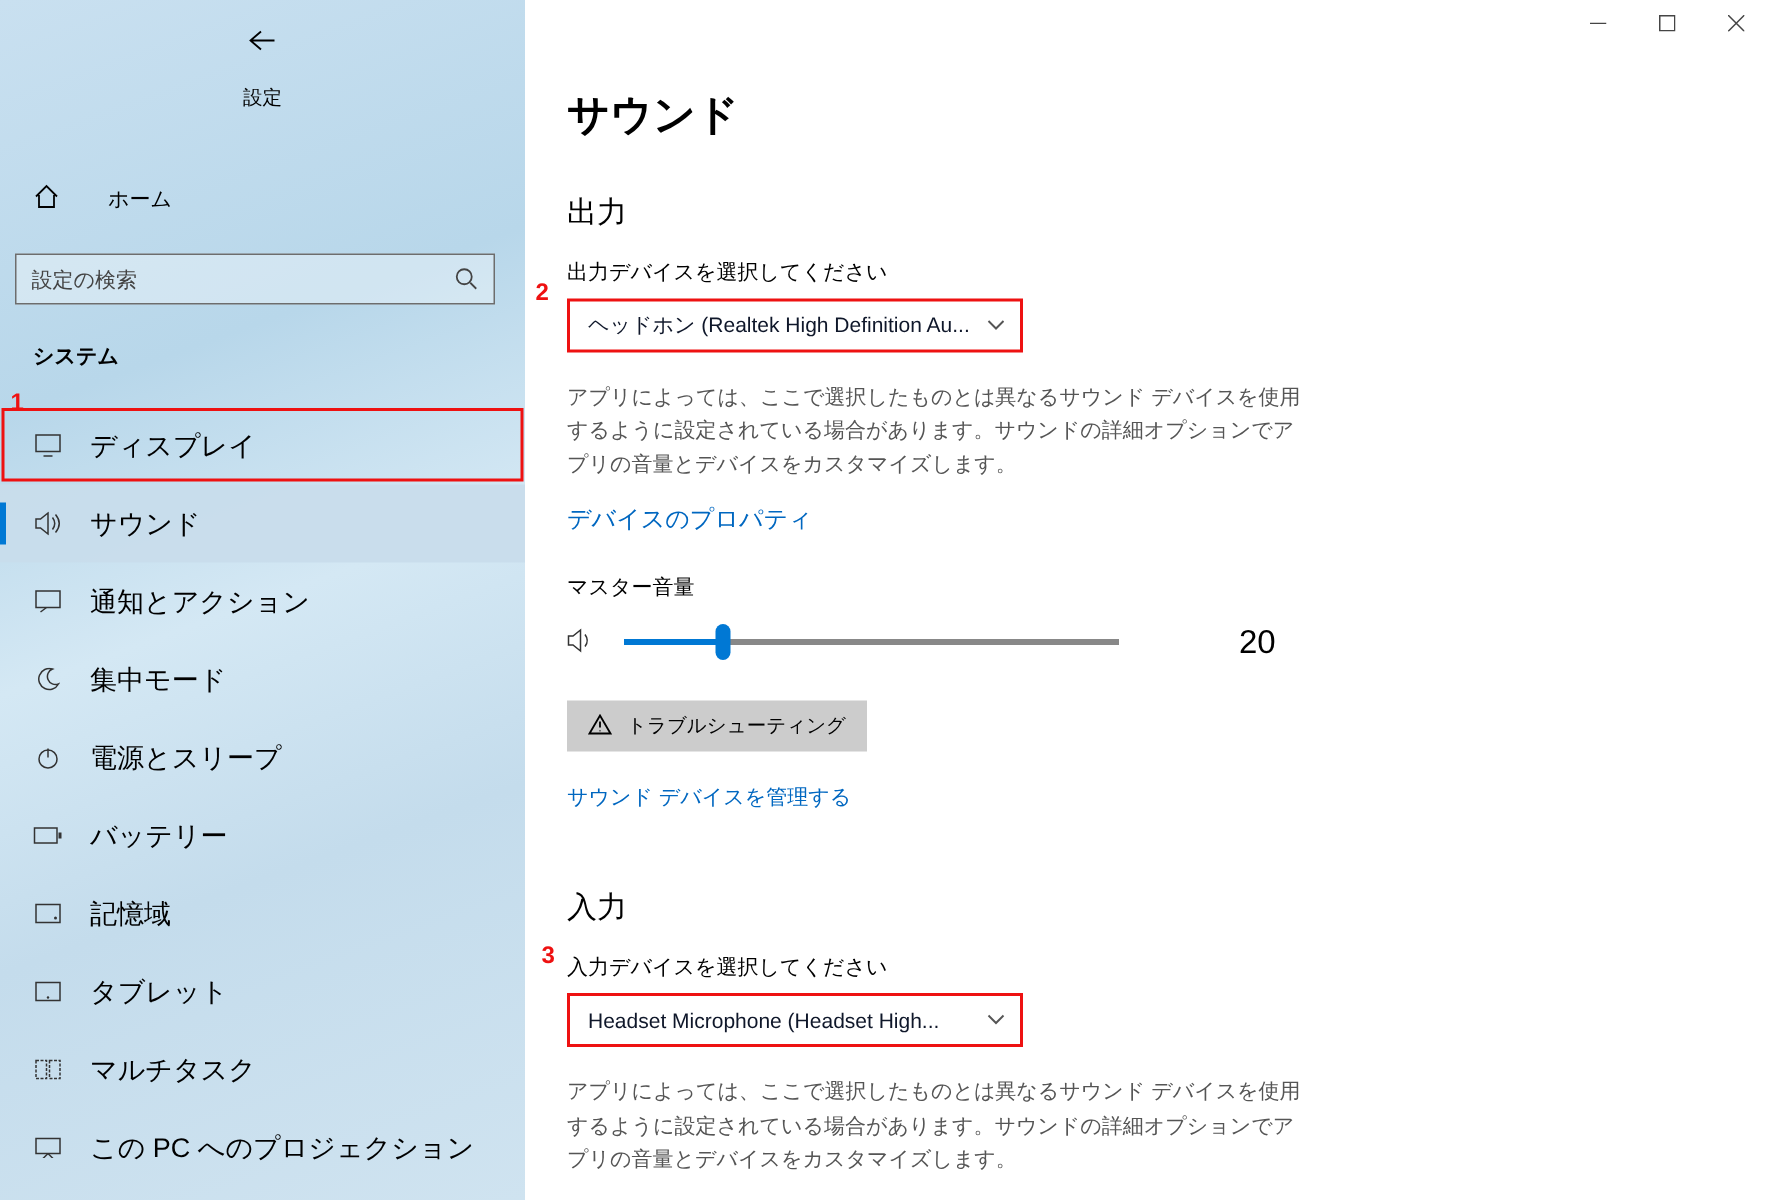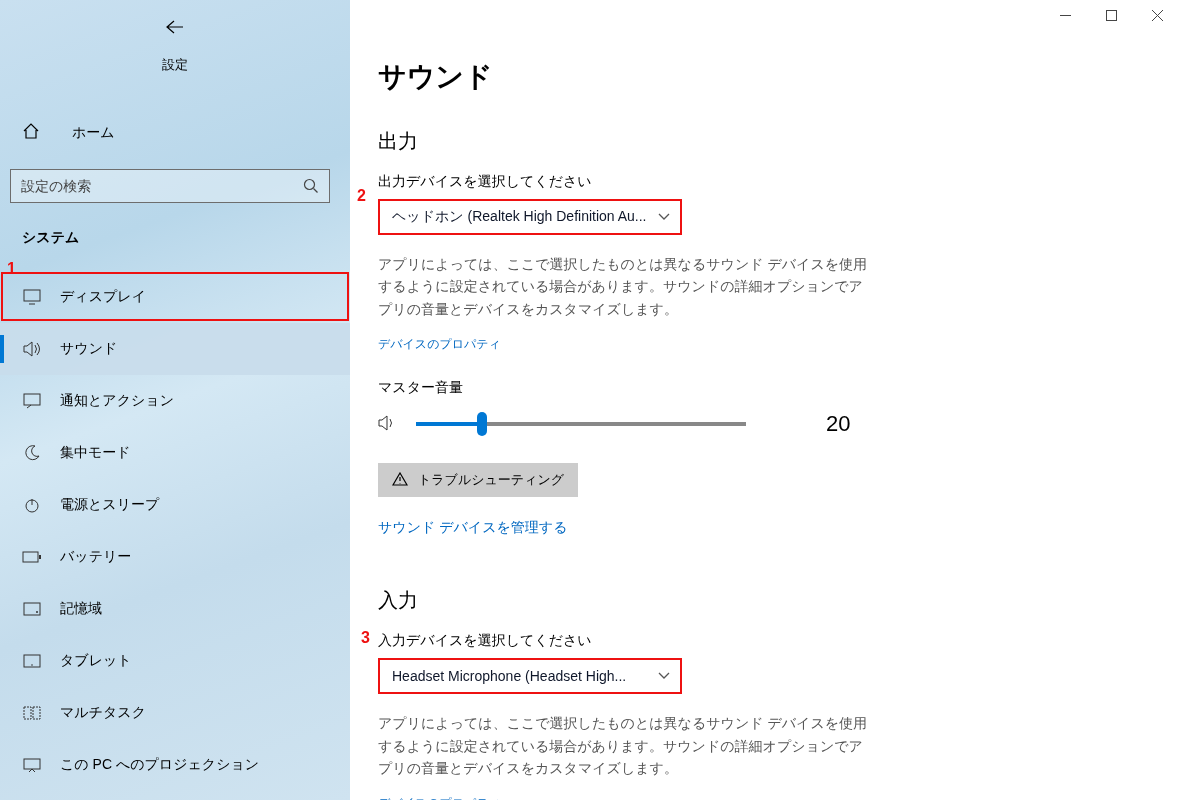--- a/index.html
+++ b/index.html
@@ -81,21 +81,21 @@
   font-size: 14px;
   padding: 26px 22px 14px 22px;
 }
 .navlist { margin-top: 10px; }
 .navitem {
   height: 52px;
   display: flex;
   align-items: center;
   gap: 18px;
   padding: 0 22px;
-  font-size: 14px;
+  font-size: 18px;
   cursor: default;
 }
 .navitem.active {
   background: rgba(200,220,235,0.95);
   position: relative;
 }
 .navitem.active::before {
   content: "";
   position: absolute;
   left: 0; top: 12px; bottom: 12px;
@@ -139,21 +139,21 @@
 .combo .chev svg { display:block; }
 .desc {
   font-size: 14px;
   color: #555;
   line-height: 1.6;
   max-width: 490px;
   margin-top: 18px;
 }
 .link {
   color: #0067c0;
-  font-size: 12px;
+  font-size: 16px;
   margin-top: 16px;
   display: inline-block;
 }
 .master-label {
   font-size: 14px;
   margin-top: 26px;
 }
 .slider-row {
   display: flex;
   align-items: center;

